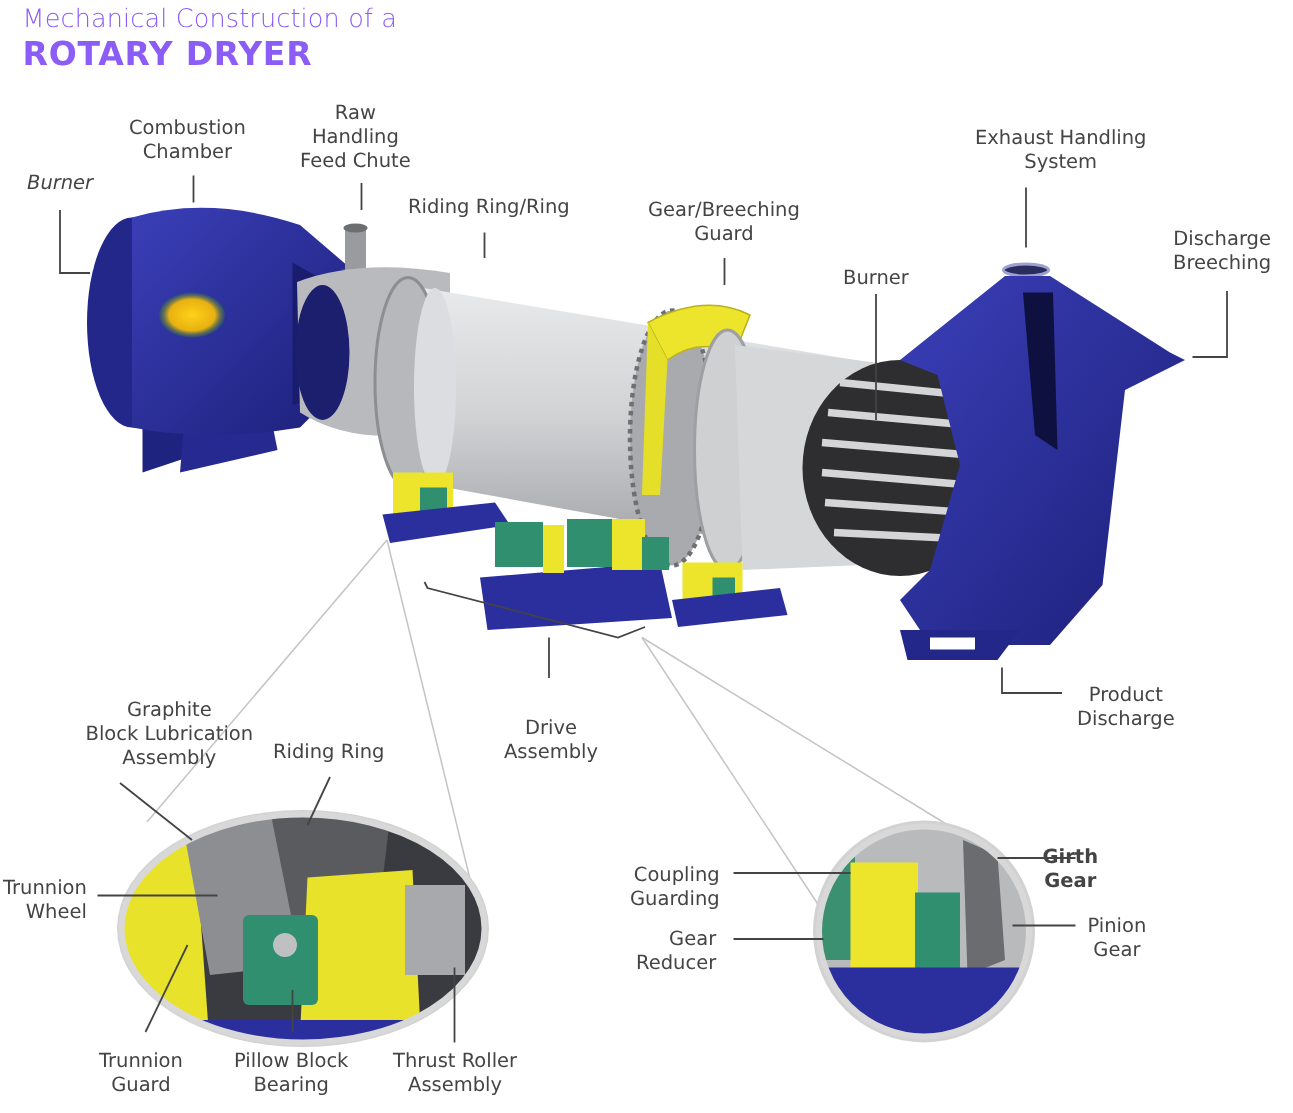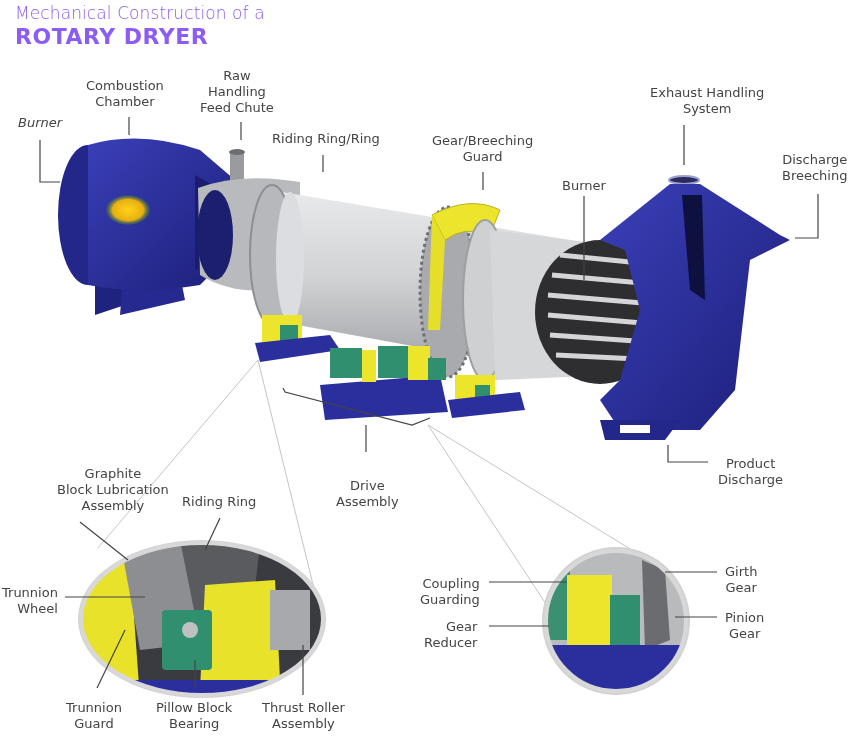--- a/index.html
+++ b/index.html
@@ -196,16 +196,16 @@
 Guard</div>
 <div class="lbl" style="left:156px;top:700px;">Pillow Block
 Bearing</div>
 <div class="lbl" style="left:262px;top:700px;">Thrust Roller
 Assembly</div>
 
 <div class="lbl r" style="left:420px;top:576px;">Coupling
 Guarding</div>
 <div class="lbl r" style="left:424px;top:619px;">Gear
 Reducer</div>
-<div class="lbl l" style="left:725px;top:564px;">Girth
+<div class="lbl l" style="left:695px;top:564px;font-weight:bold;">Girth
 Gear</div>
 <div class="lbl l" style="left:725px;top:610px;">Pinion
 Gear</div>
 
 </body></html>

